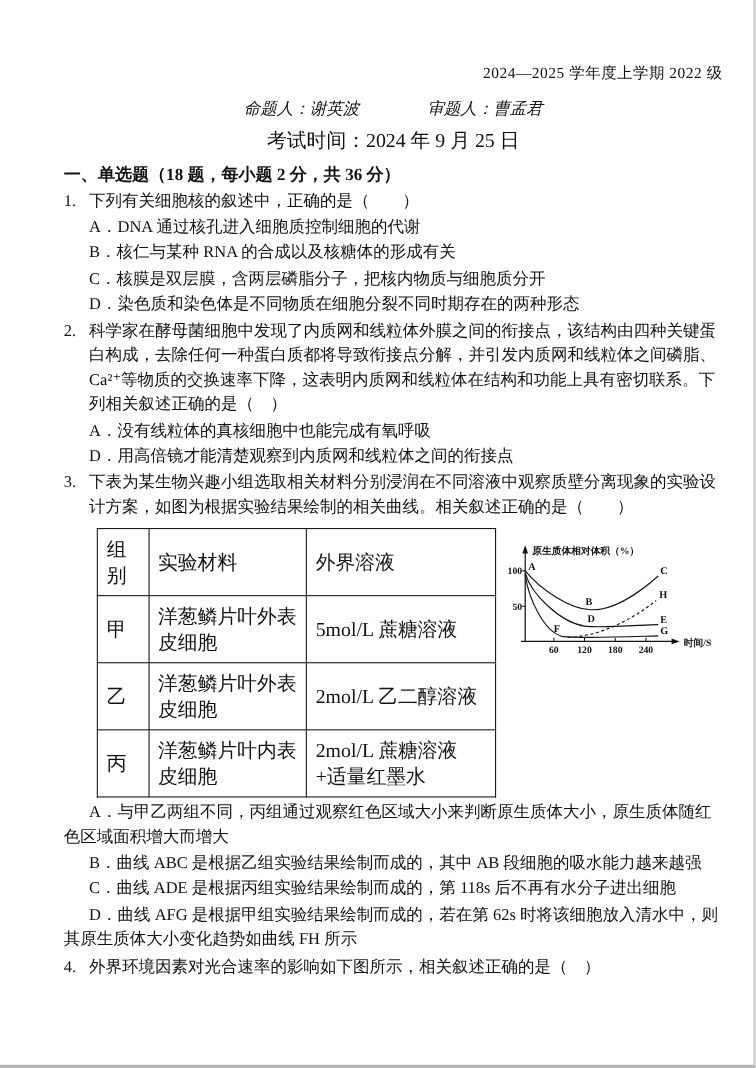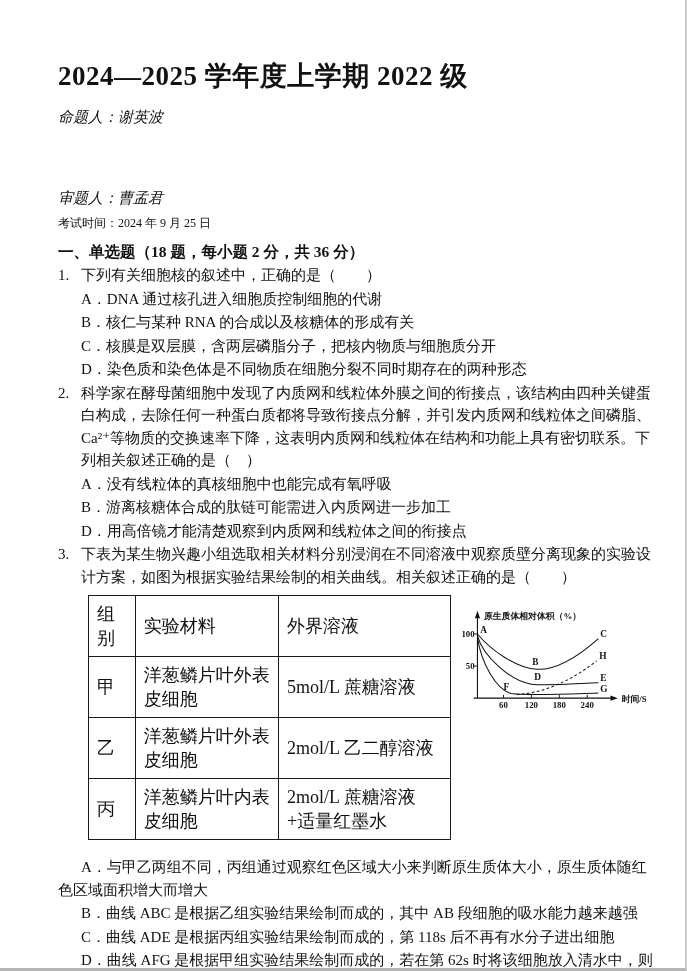--- a/index.html
+++ b/index.html
@@ -11,44 +11,43 @@
     background: #ffffff;
     font-family: "Liberation Serif", "DejaVu Serif", serif;
     color: #111;
     border-right: 2px solid #c9c9c9;
     border-bottom: 3px solid #b5b5b5;
     overflow: hidden;
     padding: 58px 28px 0 58px;
   }
   
   .title1 {
-    text-align: left;
-    font-size: 27px;
-    font-weight: bold;
+    text-align: right;
+    font-size: 14px;
+    font-weight: normal;
     letter-spacing: 0.5px;
   }
   .title2 {
     text-align: center;
     font-size: 28px;
     font-weight: 500;
     margin-top: 3px;
     letter-spacing: 1px;
   }
   .byline {
     display: flex;
     justify-content: center;
     gap: 62px;
     font-size: 15px;
     font-style: italic;
     margin-top: 14px;
-    flex-direction: column;
   }
   .exam-time {
-    text-align: left;
-    font-size: 12px;
+    text-align: center;
+    font-size: 18px;
     margin-top: 7px;
   }
   
   .section-heading {
     font-weight: bold;
     font-size: 15.5px;
     margin-top: 9px;
     line-height: 22px;
   }
   .q { display: flex; margin-top: 1px; }
@@ -111,21 +110,20 @@
   <div class="option">A．DNA 通过核孔进入细胞质控制细胞的代谢</div>
   <div class="option">B．核仁与某种 RNA 的合成以及核糖体的形成有关</div>
   <div class="option">C．核膜是双层膜，含两层磷脂分子，把核内物质与细胞质分开</div>
   <div class="option">D．染色质和染色体是不同物质在细胞分裂不同时期存在的两种形态</div>
 
   <div class="q">
     <span class="q-num">2.</span>
     <span class="q-body">科学家在酵母菌细胞中发现了内质网和线粒体外膜之间的衔接点，该结构由四种关键蛋白构成，去除任何一种蛋白质都将导致衔接点分解，并引发内质网和线粒体之间磷脂、Ca²⁺等物质的交换速率下降，这表明内质网和线粒体在结构和功能上具有密切联系。下列相关叙述正确的是（　）</span>
   </div>
   <div class="option">A．没有线粒体的真核细胞中也能完成有氧呼吸</div>
-  <div class="option">B．游离核糖体合成的肽链可能需进入内质网进一步加工</div>
   <div class="option">D．用高倍镜才能清楚观察到内质网和线粒体之间的衔接点</div>
 
   <div class="q">
     <span class="q-num">3.</span>
     <span class="q-body">下表为某生物兴趣小组选取相关材料分别浸润在不同溶液中观察质壁分离现象的实验设计方案，如图为根据实验结果绘制的相关曲线。相关叙述正确的是（　　）</span>
   </div>
 
   <div class="tf-row">
     <table class="exp">
       <tbody>
@@ -196,21 +194,21 @@
         <text class="chart-point" x="154" y="34">C</text>
         <text class="chart-point" x="83" y="81">D</text>
         <text class="chart-point" x="154" y="82">E</text>
         <text class="chart-point" x="50" y="91">F</text>
         <text class="chart-point" x="154" y="93">G</text>
         <text class="chart-point" x="153" y="58">H</text>
       </svg>
     </div>
   </div>
 
-  <div class="option" style="margin-top:16px">A．与甲乙两组不同，丙组通过观察红色区域大小来判断原生质体大小，原生质体随红色区域面积增大而增大</div>
+  <div class="option" style="margin-top:3px">A．与甲乙两组不同，丙组通过观察红色区域大小来判断原生质体大小，原生质体随红色区域面积增大而增大</div>
   <div class="option">B．曲线 ABC 是根据乙组实验结果绘制而成的，其中 AB 段细胞的吸水能力越来越强</div>
   <div class="option">C．曲线 ADE 是根据丙组实验结果绘制而成的，第 118s 后不再有水分子进出细胞</div>
   <div class="option">D．曲线 AFG 是根据甲组实验结果绘制而成的，若在第 62s 时将该细胞放入清水中，则其原生质体大小变化趋势如曲线 FH 所示</div>
 
   <div class="q" style="margin-top:3px">
     <span class="q-num">4.</span>
     <span class="q-body">外界环境因素对光合速率的影响如下图所示，相关叙述正确的是（　）</span>
   </div>
 
 </div>

